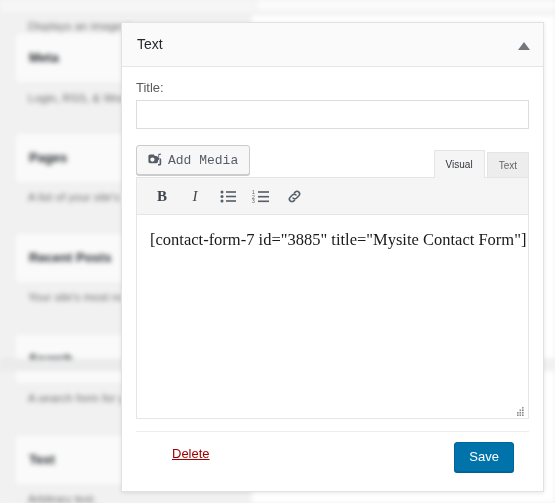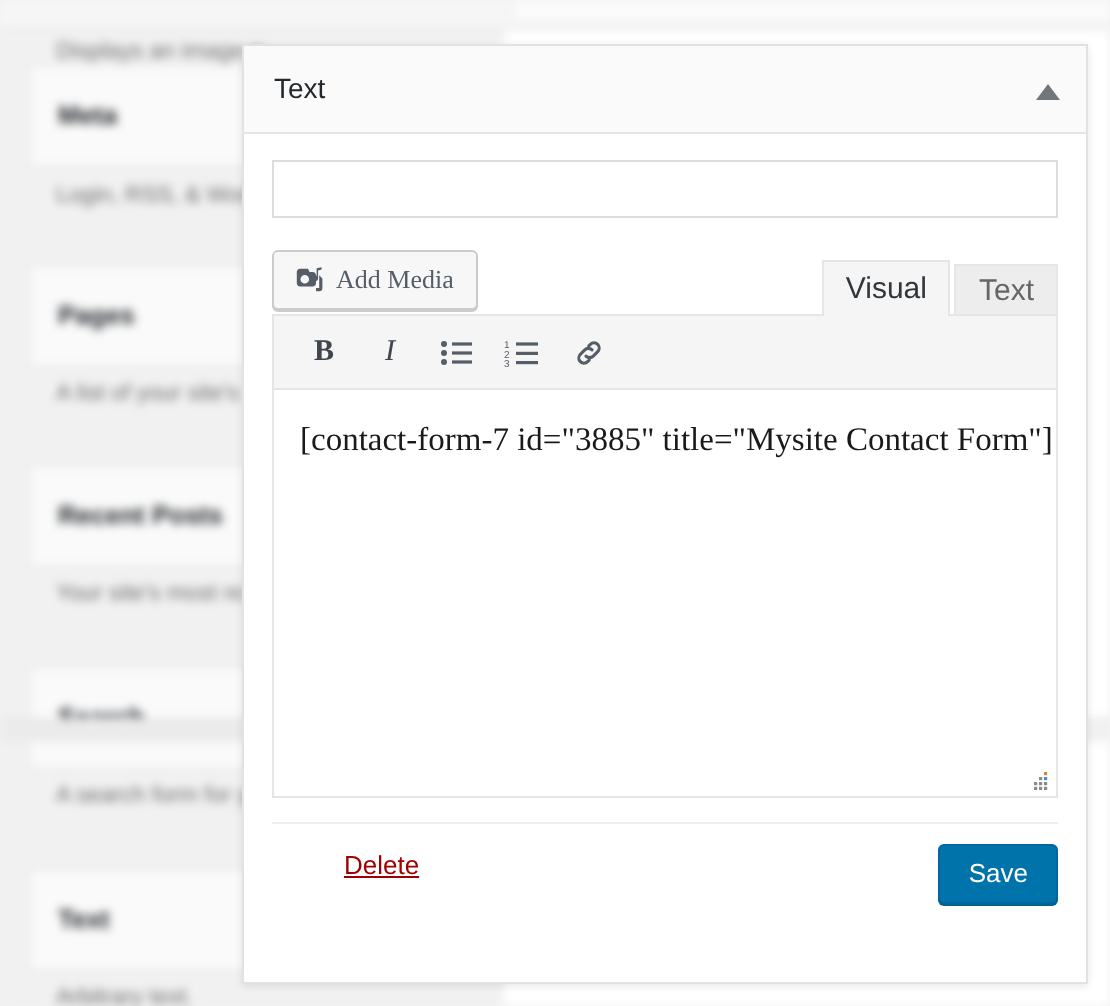--- a/index.html
+++ b/index.html
@@ -168,40 +168,40 @@
     height: 30px;
     padding: 0 11px 0 9px;
     background: #f7f7f7;
     border: 1px solid #cccccc;
     border-radius: 3px;
     box-shadow: 0 1px 0 #cccccc;
     font-size: 13px;
     color: #555d66;
     cursor: pointer;
     box-sizing: border-box;
-    font-family: Liberation Serif, serif;
+    font-family: Liberation Mono, monospace;
   }
   .add-media-btn .media-icon {
     margin-right: 6px;
     display: inline-flex;
     align-items: center;
   }
 
   .tabs {
     position: absolute;
     right: 0;
     bottom: -1px;
     display: flex;
     align-items: flex-end;
   }
   .tab {
     height: 26px;
     line-height: 26px;
     padding: 0 11px;
-    font-size: 15px;
+    font-size: 10px;
     border: 1px solid #e5e5e5;
     border-bottom: none;
     background: #ededed;
     color: #666666;
     cursor: pointer;
     box-sizing: border-box;
     margin-left: 2px;
   }
   .tab.active {
     background: #f5f5f5;
@@ -283,21 +283,21 @@
   }
   .delete-link {
     font-size: 13px;
     color: #a00000;
     text-decoration: underline;
     cursor: pointer;
     margin-left: 36px;
   }
   .save-btn {
     position: absolute;
-    right: 0;
+    right: 15px;
     top: 10px;
     height: 30px;
     padding: 0 14px;
     background: #0073aa;
     border: 1px solid #0065a0;
     border-radius: 3px;
     color: #ffffff;
     font-size: 13px;
     line-height: 28px;
     cursor: pointer;
@@ -355,20 +355,21 @@
       <div class="title">Text</div>
       <div class="collapse-arrow">
         <svg width="14" height="12" viewBox="0 0 14 12" aria-hidden="true">
           <polygon points="7,2 13,10 1,10" fill="#72777c"></polygon>
         </svg>
       </div>
     </div>
 
     <div class="panel-body">
 
+      <label class="field-label">Title:</label>
       <input class="title-input" type="text" value="" placeholder="" style="">
 
       <div class="media-row">
         <div class="add-media-btn">
           <span class="media-icon">
             <svg width="16" height="16" viewBox="0 0 20 20" aria-hidden="true">
               <path fill="#555d66" d="M13 5h-2l-1-2H5C3.9 3 3 3.9 3 5v7c0 1.1.9 2 2 2h8c1.1 0 2-.9 2-2V7c0-1.1-.9-2-2-2zM8 12.2a2.7 2.7 0 1 1 0-5.4 2.7 2.7 0 0 1 0 5.4z"></path>
               <path fill="#555d66" d="M17 7v8h-2v2h2a2 2 0 0 0 2-2V9l-2-2z"></path>
               <path fill="#555d66" d="M15.4 2.6v4.9a1.6 1.6 0 1 0 .9 1.4V4.1l2.2-.6V2z"></path>
             </svg>

